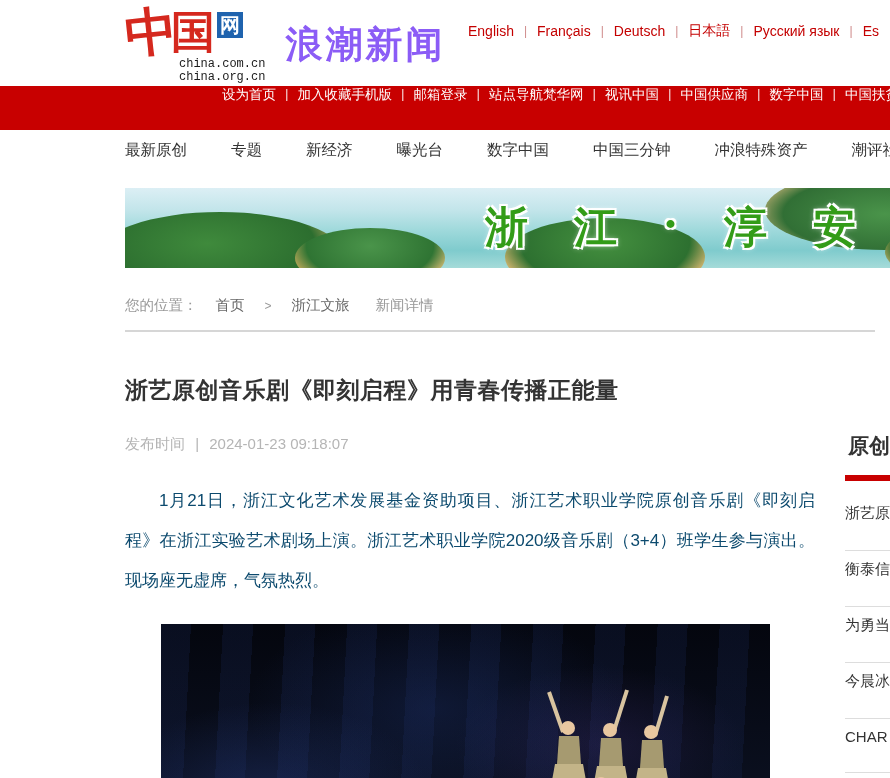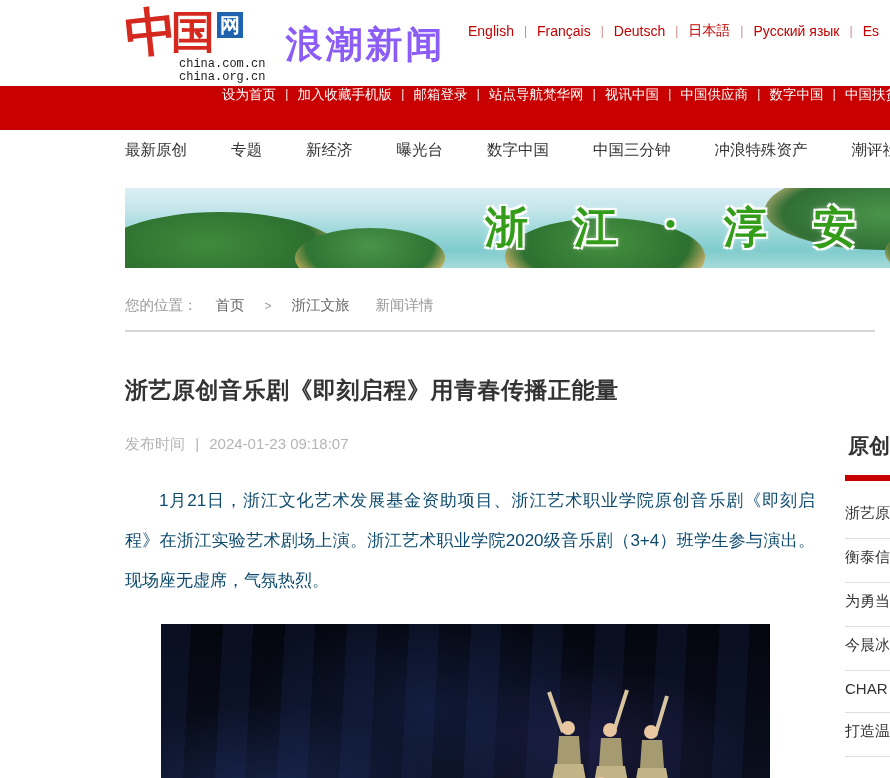--- a/index.html
+++ b/index.html
@@ -66,21 +66,21 @@
       radial-gradient(ellipse 260px 150px at 45% 38%,rgba(35,60,130,.28),transparent 72%),
       radial-gradient(ellipse 200px 110px at 72% 55%,rgba(66,48,120,.28),transparent 72%),
       repeating-linear-gradient(93deg,rgba(28,44,96,.22) 0 30px,rgba(3,5,12,0) 30px 62px),
       linear-gradient(#04060e,#0a0f1e 70%,#0b101f);}
   .photo svg{position:absolute;left:0;top:0;}
   
   .sidebar{position:absolute;left:845px;top:432px;width:45px;overflow:hidden;}
   .sidebar h2{font-size:21px;font-weight:bold;color:#333;margin:0;white-space:nowrap;text-align:right;}
   .sb-underline{width:45px;height:6px;background:#c80000;margin-top:15px;}
   .sb-list{list-style:none;margin:14px 0 0 0;padding:0;}
-  .sb-list li{font-size:15px;color:#333;white-space:nowrap;padding:9px 0 15px 0;border-bottom:1px solid #ddd;cursor:pointer;}
+  .sb-list li{font-size:15px;color:#333;white-space:nowrap;padding:9px 0 27px 0;border-bottom:1px solid #ddd;cursor:pointer;}
 </style>
 </head>
 <body>
 
 <div class="header">
   <div class="logo">
     <div class="logo-mark">
       <span class="logo-zhong">中</span>
       <span class="logo-guo">国</span>
       <span class="logo-wang">网</span>

